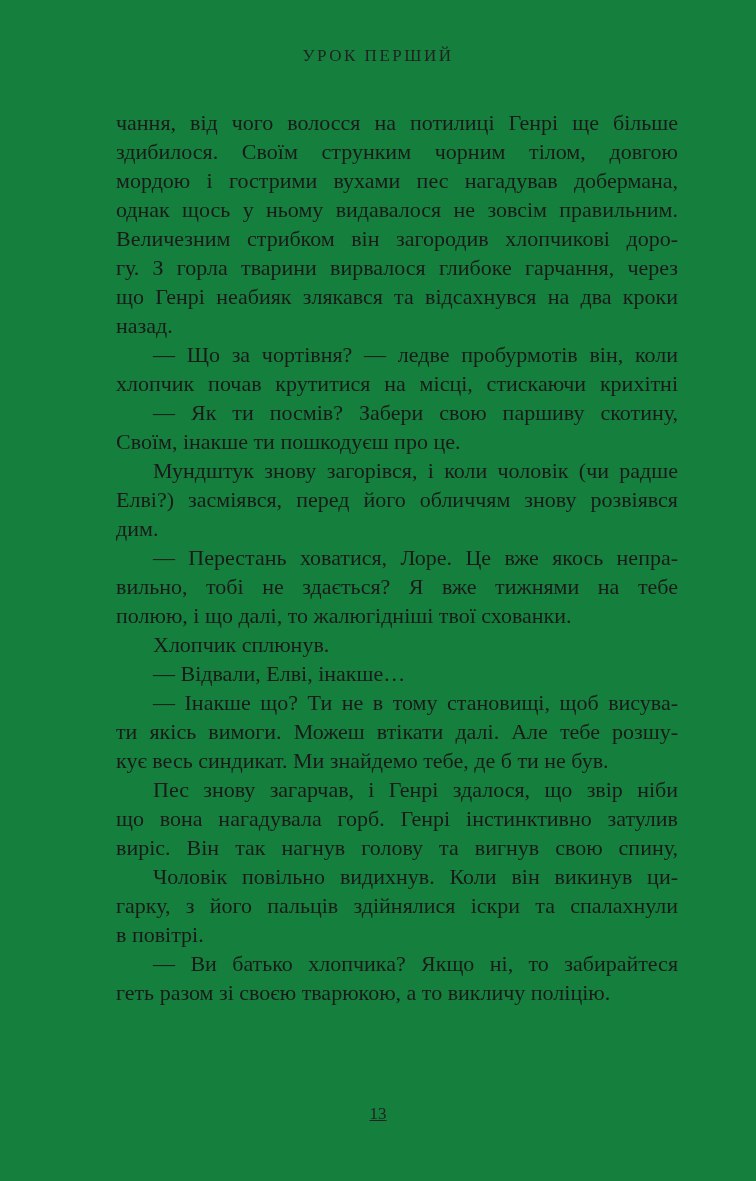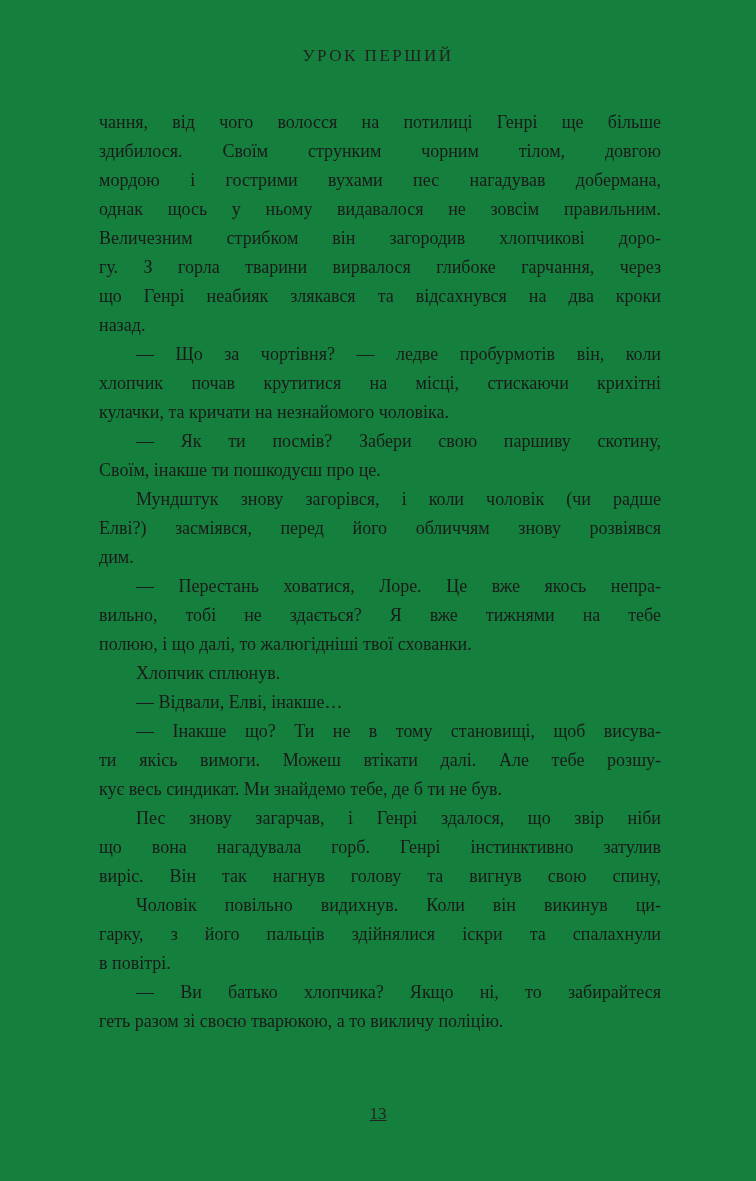--- a/index.html
+++ b/index.html
@@ -22,23 +22,23 @@
     left: 0;
     width: 100%;
     text-align: center;
     font-size: 17px;
     letter-spacing: 2.5px;
     color: #222222;
   }
   .body-text {
     position: absolute;
     top: 108px;
-    left: 99px;
+    left: 116px;
     width: 562px;
-    font-size: 18px;
+    font-size: 22px;
     line-height: 29px;
   }
   .paragraph {
     margin: 0;
     padding: 0;
   }
   .line {
     text-align: justify;
     text-align-last: justify;
     white-space: normal;
@@ -73,21 +73,20 @@
         <div class="line">мордою і гострими вухами пес нагадував добермана,</div>
         <div class="line">однак щось у ньому видавалося не зовсім правильним.</div>
         <div class="line">Величезним стрибком він загородив хлопчикові доро-</div>
         <div class="line">гу. З горла тварини вирвалося глибоке гарчання, через</div>
         <div class="line">що Генрі неабияк злякався та відсахнувся на два кроки</div>
         <div class="line para-end">назад.</div>
       </div>
       <div class="paragraph">
         <div class="line indent-first">— Що за чортівня? — ледве пробурмотів він, коли</div>
         <div class="line">хлопчик почав крутитися на місці, стискаючи крихітні</div>
-        <div class="line para-end">кулачки, та кричати на незнайомого чоловіка.</div>
       </div>
       <div class="paragraph">
         <div class="line indent-first">— Як ти посмів? Забери свою паршиву скотину,</div>
         <div class="line para-end">Своїм, інакше ти пошкодуєш про це.</div>
       </div>
       <div class="paragraph">
         <div class="line indent-first">Мундштук знову загорівся, і коли чоловік (чи радше</div>
         <div class="line">Елві?) засміявся, перед його обличчям знову розвіявся</div>
         <div class="line para-end">дим.</div>
       </div>

